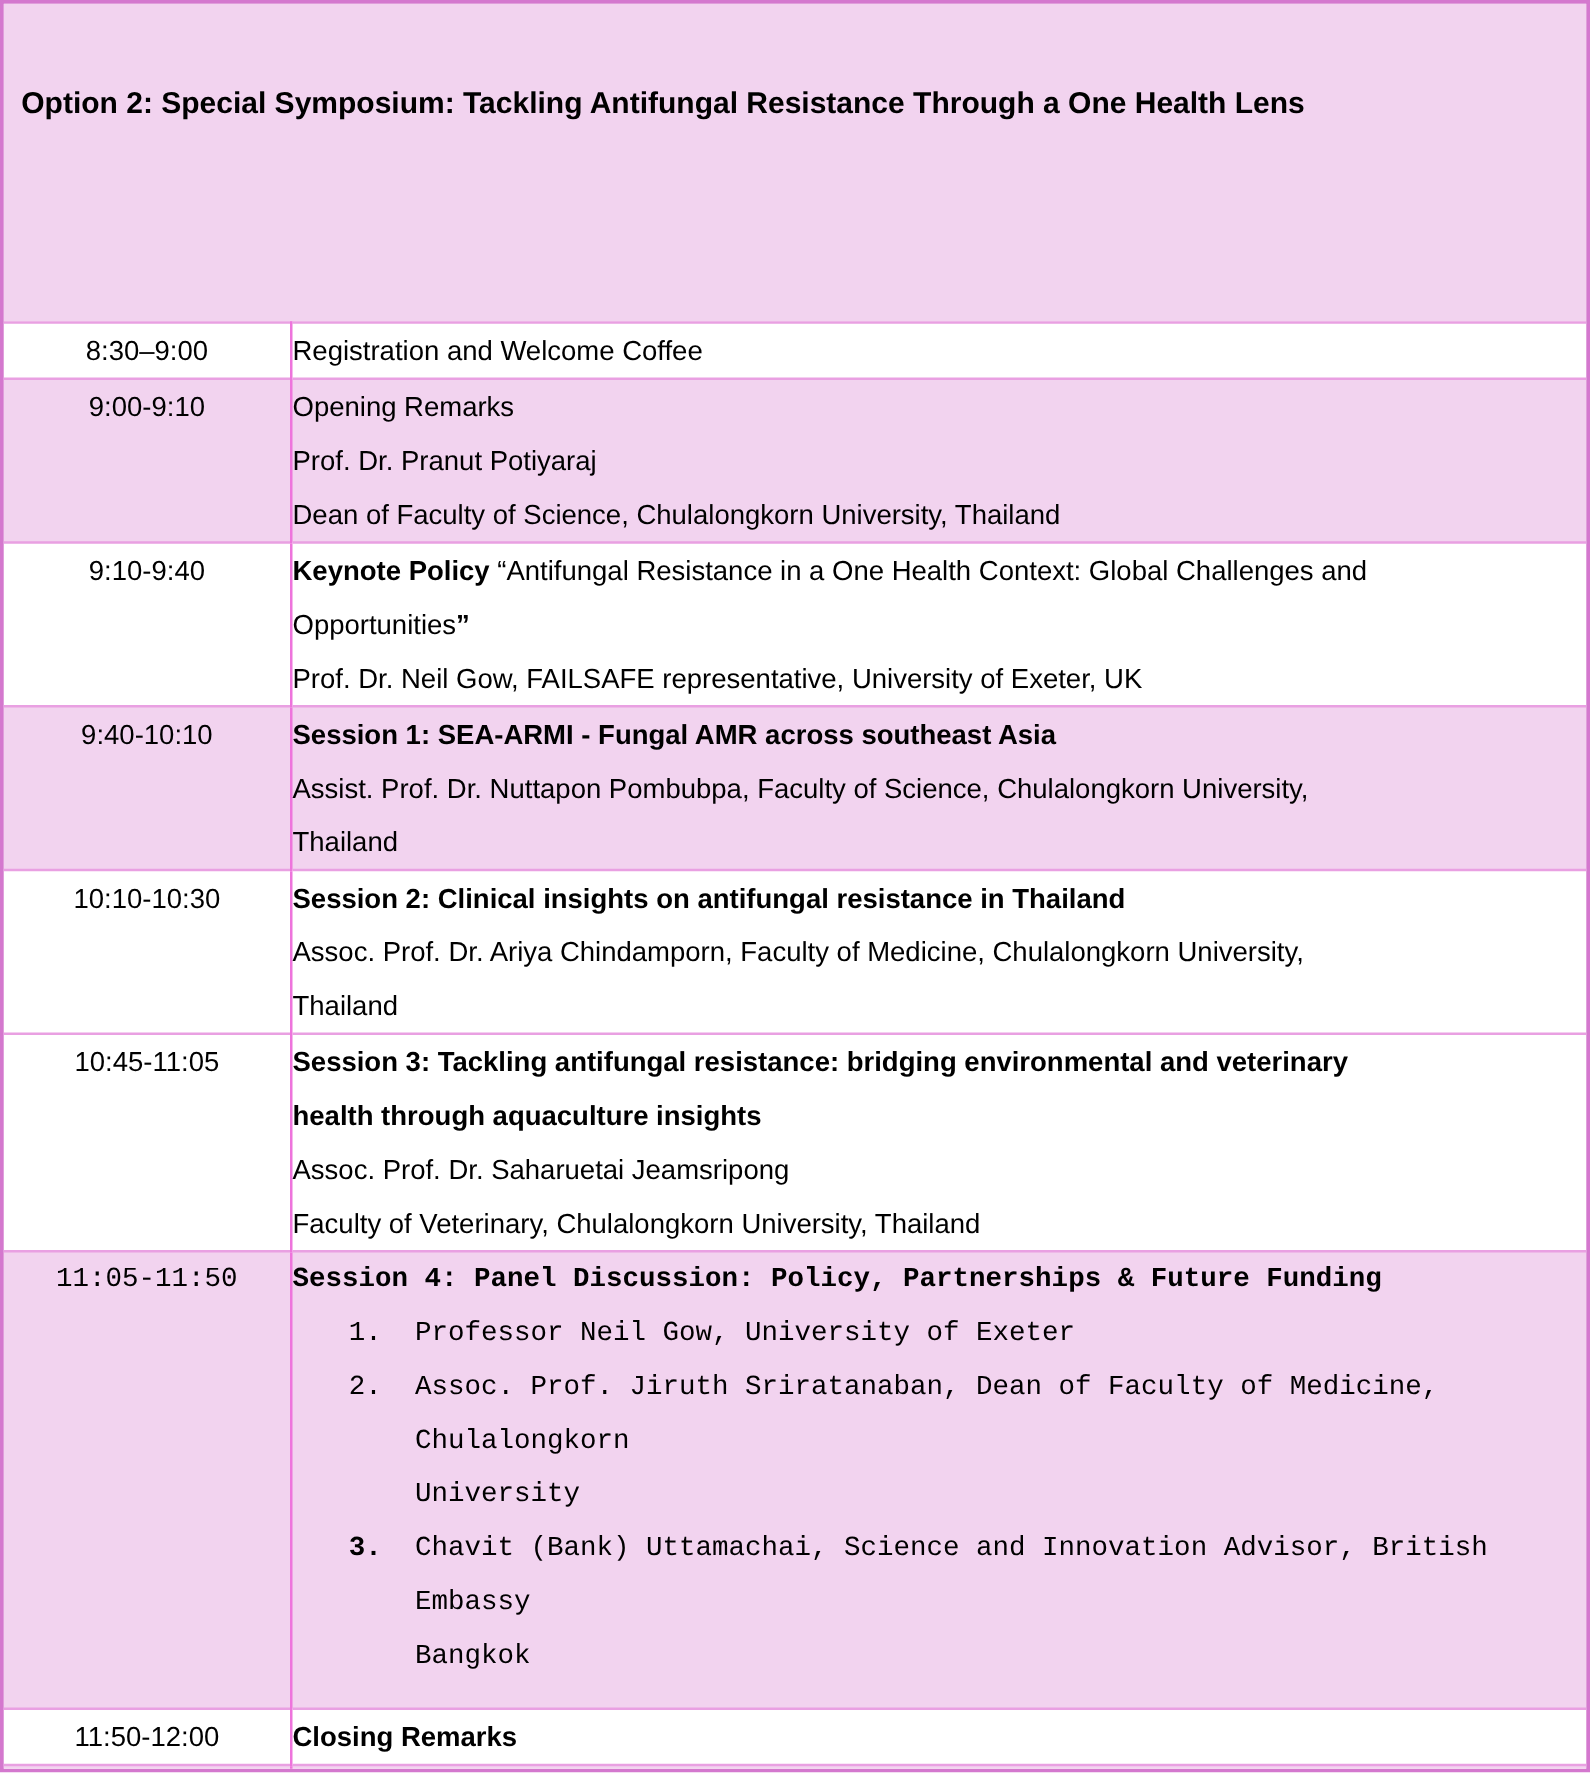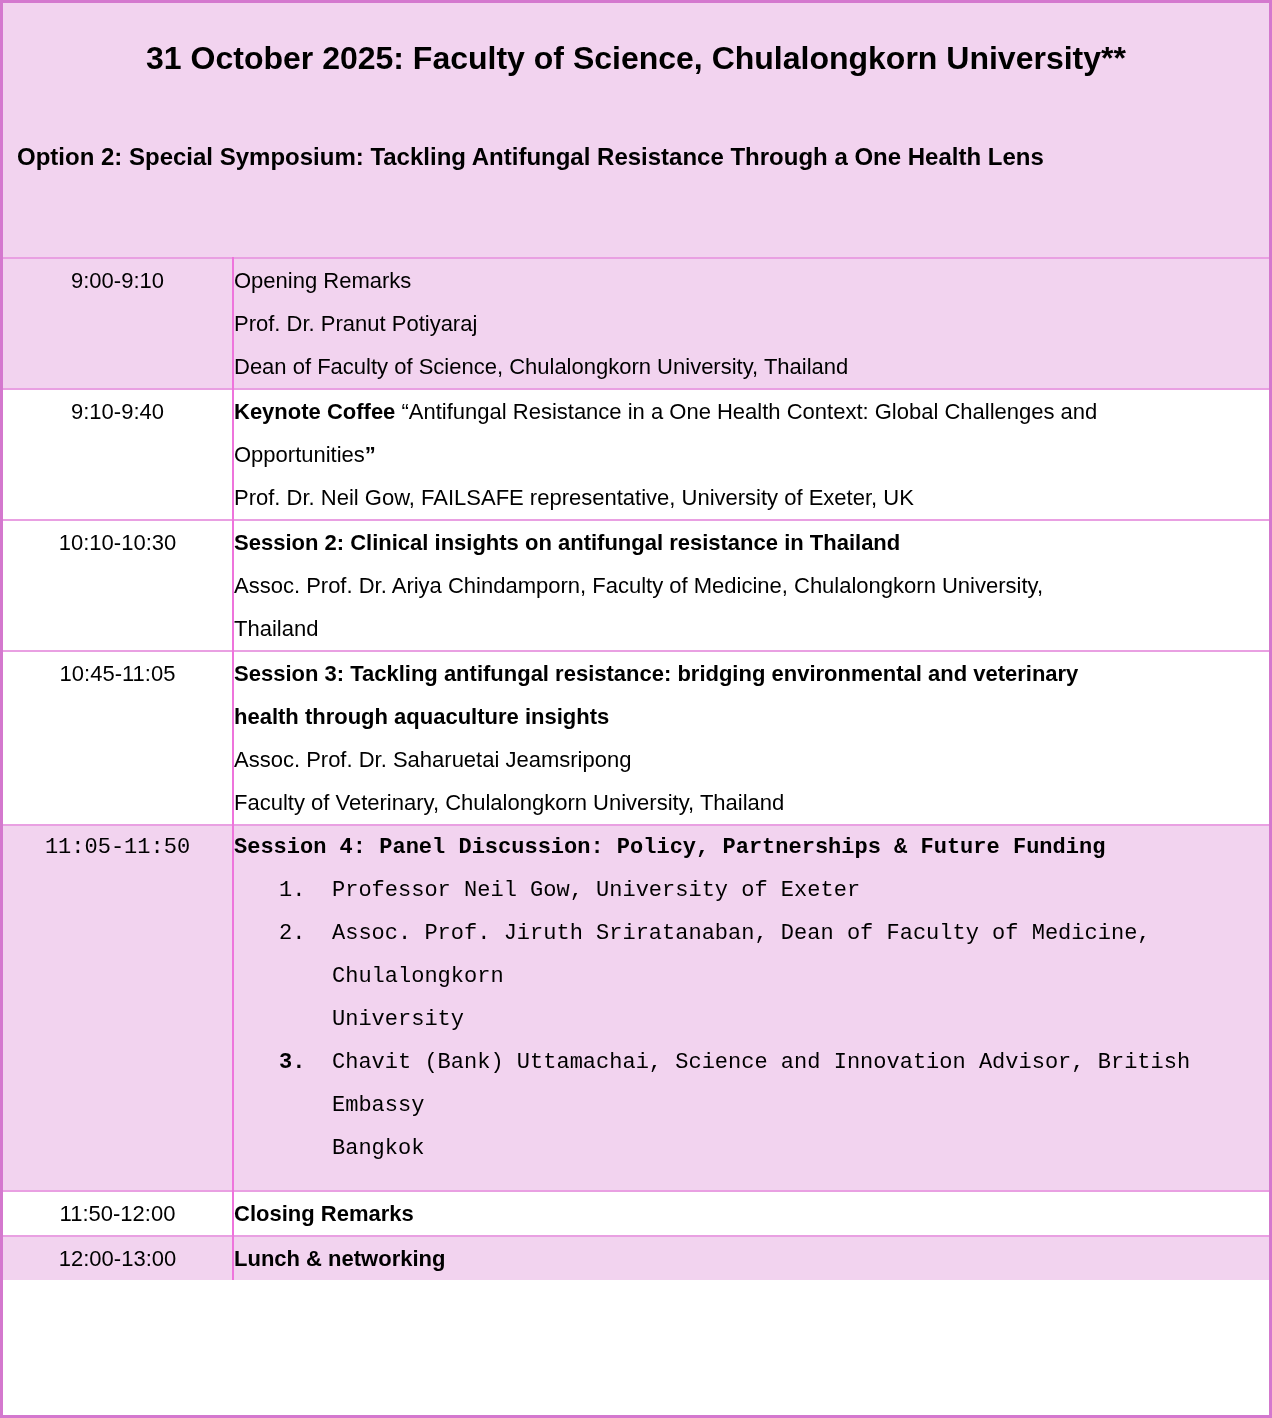--- a/index.html
+++ b/index.html
@@ -77,39 +77,52 @@
     margin-left: 45px;
     width: 53px;
   }
   .line.listcont { padding-left: 98px; }
 </style>
 </head>
 <body>
 
 <div class="page" style="--pink-bg: #f2d3ef; --outer-border: #d478ce; --row-border: #e9a0e2; --col-border: #ee74dc;">
   <div class="header">
-    <div class="title">31 October 2025: Faculty of Science, Chulalongkorn University**</div>
     <div class="subtitle">Option 2: Special Symposium: Tackling Antifungal Resistance Through a One Health Lens</div>
   </div>
   <table class="schedule">
     <tbody>
+        <tr class="white">
+          <td class="time">8:30–9:00</td>
+          <td class="desc">
+            <div class="line"><span>Registration and Welcome Coffee</span></div>
+          </td>
+        </tr>
         <tr class="pink">
           <td class="time">9:00-9:10</td>
           <td class="desc">
             <div class="line"><span>Opening Remarks</span></div>
             <div class="line"><span>Prof. Dr. Pranut Potiyaraj</span></div>
             <div class="line"><span>Dean of Faculty of Science, Chulalongkorn University, Thailand</span></div>
           </td>
         </tr>
         <tr class="white">
           <td class="time">9:10-9:40</td>
           <td class="desc">
-            <div class="line"><span class="b">Keynote Coffee</span><span> “Antifungal Resistance in a One Health Context: Global Challenges and</span></div>
+            <div class="line"><span class="b">Keynote Policy</span><span> “Antifungal Resistance in a One Health Context: Global Challenges and</span></div>
             <div class="line"><span>Opportunities</span><span class="b">”</span></div>
             <div class="line"><span>Prof. Dr. Neil Gow, FAILSAFE representative, University of Exeter, UK</span></div>
+          </td>
+        </tr>
+        <tr class="pink">
+          <td class="time">9:40-10:10</td>
+          <td class="desc">
+            <div class="line"><span class="b">Session 1: SEA-ARMI - Fungal AMR across southeast Asia</span></div>
+            <div class="line"><span>Assist. Prof. Dr. Nuttapon Pombubpa, Faculty of Science, Chulalongkorn University,</span></div>
+            <div class="line"><span>Thailand</span></div>
           </td>
         </tr>
         <tr class="white">
           <td class="time">10:10-10:30</td>
           <td class="desc">
             <div class="line"><span class="b">Session 2: Clinical insights on antifungal resistance in Thailand</span></div>
             <div class="line"><span>Assoc. Prof. Dr. Ariya Chindamporn, Faculty of Medicine, Chulalongkorn University,</span></div>
             <div class="line"><span>Thailand</span></div>
           </td>
         </tr>

